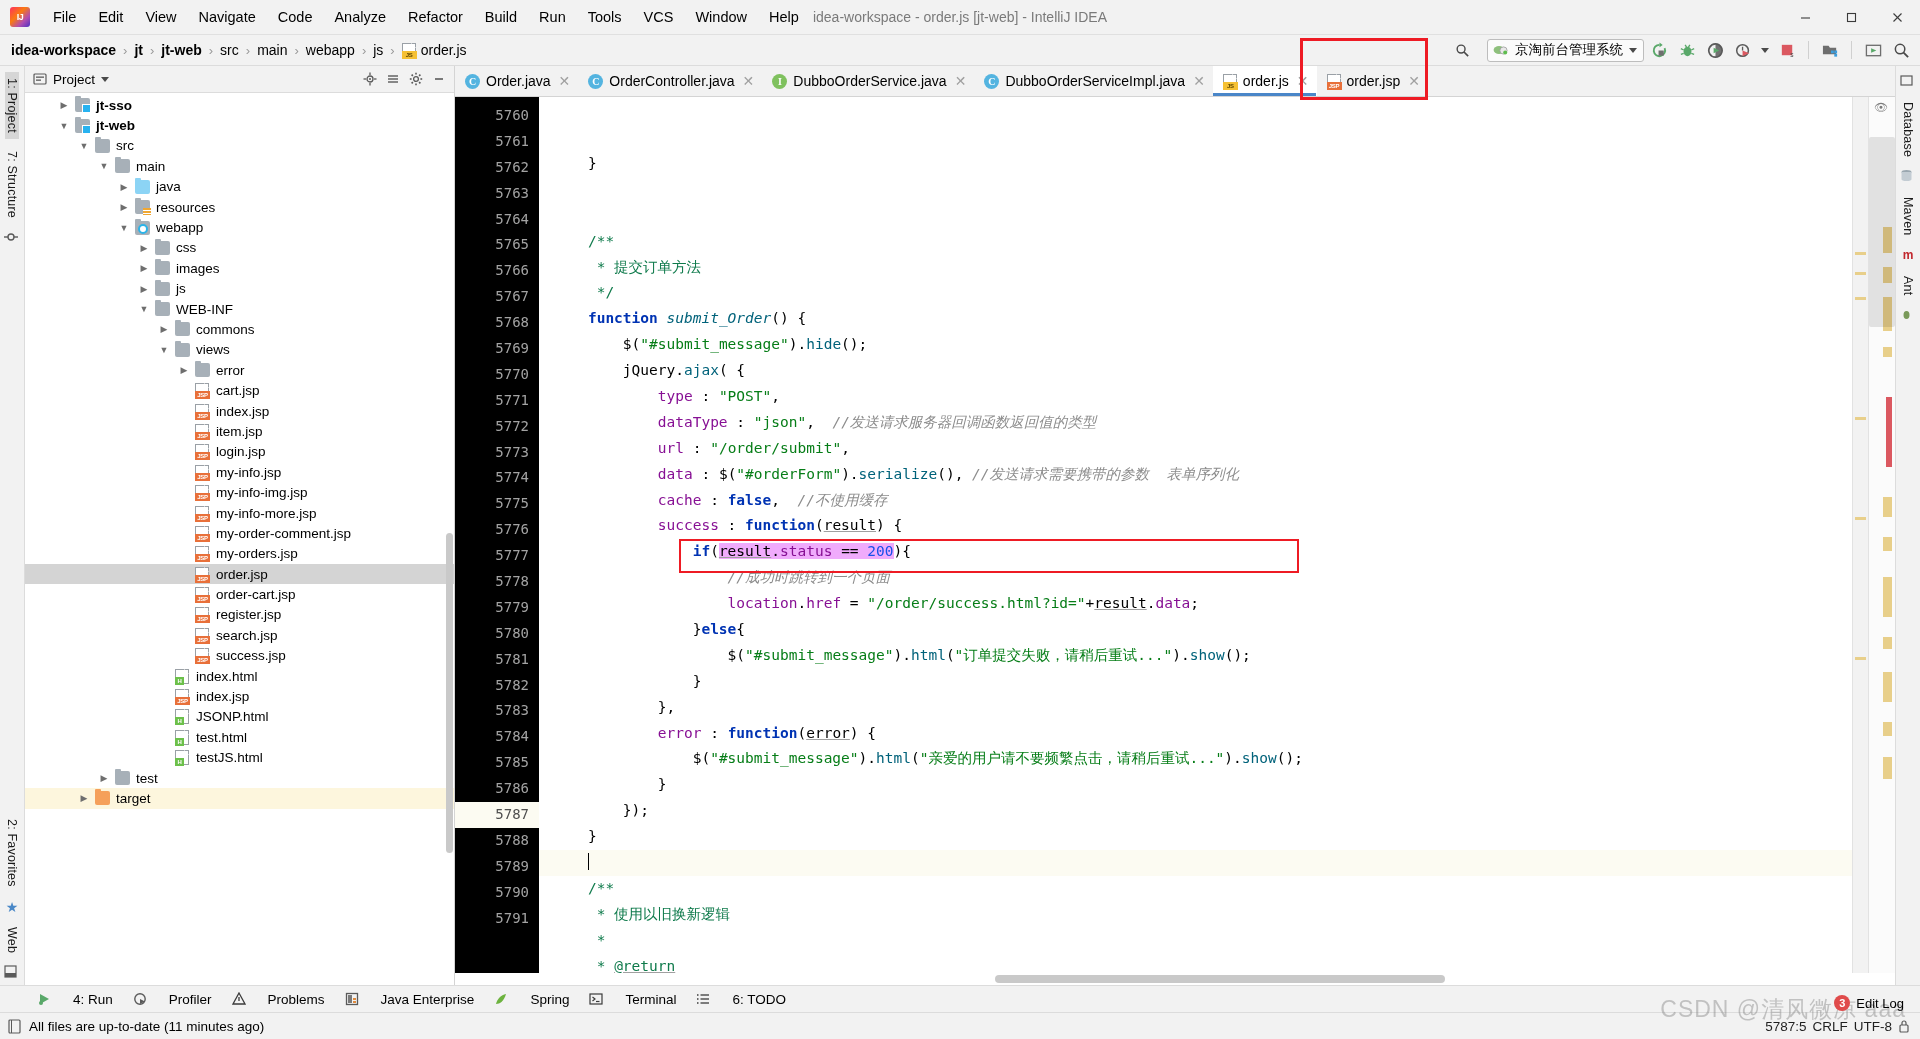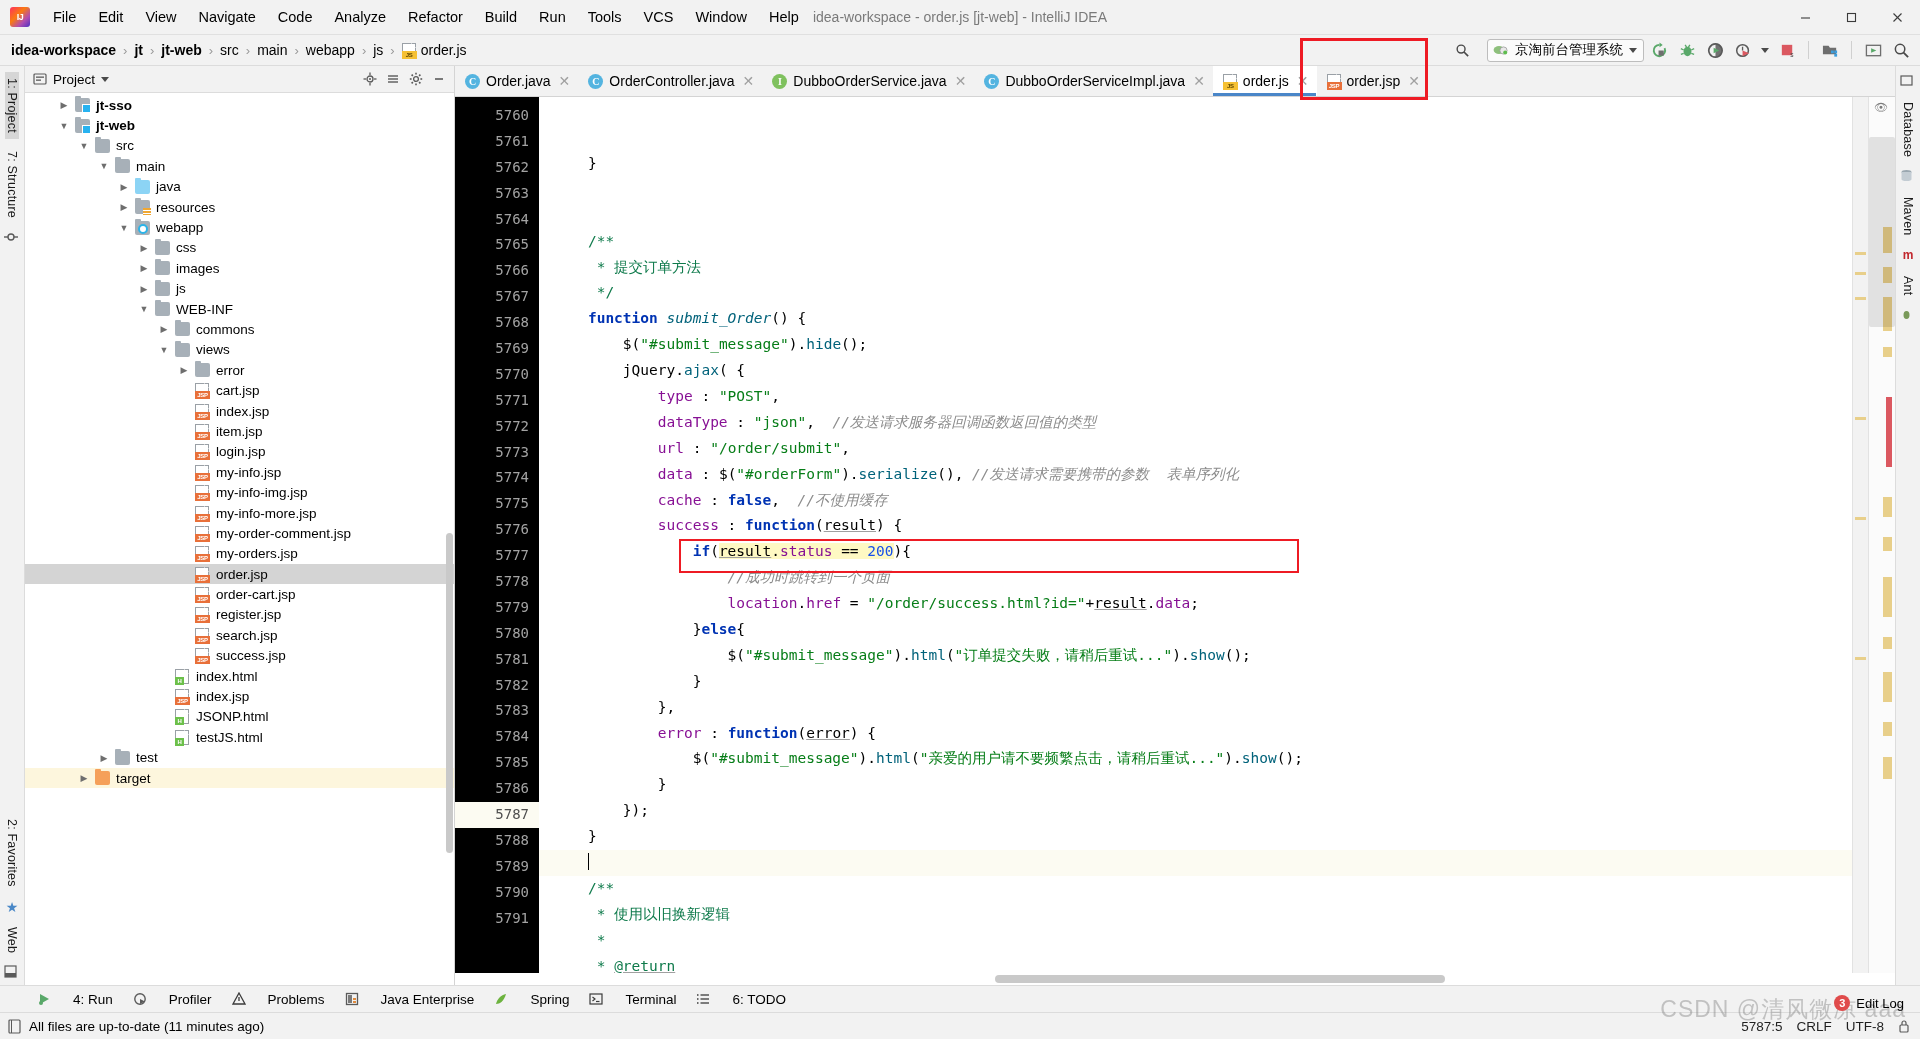--- a/index.html
+++ b/index.html
@@ -201,21 +201,21 @@
   .kw { color:#0033b3; font-weight:bold; }
   .fn { color:#00627a; font-style:italic; }
   .fnname { color:#00627a; }
   .str { color:#067d17; }
   .com { color:#8c8c8c; font-style:italic; }
   .jdoc { color:#0e7a4b; }
   .num { color:#1750eb; }
   .prop { color:#871094; }
   .id { color:#000; }
   .und { text-decoration: underline; text-decoration-color:#a0a0a0; }
-  .hl { background:#fef9c3; }
+  .hl { background:#f0abfc; }
   .caretbar {
     display:inline-block; width:1px; height:17px; background:#000; vertical-align:-3px;
   }
 
   
   .code-redbox {
     position:absolute; border:2.5px solid #ee1b24; z-index:30; pointer-events:none;
   }
 
   
@@ -247,21 +247,21 @@
     display:flex; align-items:center; gap:22px; padding: 2px 9px; font-size:13.5px; border-radius:3px;
     white-space:nowrap;
   }
 
   
   .statusbar {
     height: 27px; display:flex; align-items:center; background:#f2f2f2;
     border-top:1px solid #dcdcdc; flex:none; padding: 0 10px 0 8px; font-size:13.5px;
   }
   .status-left { display:flex; align-items:center; gap:7px; }
-  .status-right { margin-left:auto; display:flex; align-items:center; gap:14px; color:#1f1f1f; }
+  .status-right { margin-left:auto; display:flex; align-items:center; gap:6px; color:#1f1f1f; }
   .evt-badge {
     width:16px;height:16px;border-radius:50%;background:#e04b4b;color:#fff;
     font-size:11px;display:flex;align-items:center;justify-content:center;font-weight:bold;
   }
   .watermark {
     position:absolute; right: 14px; bottom: 14px;
     font-size: 23px; color: rgba(120,120,120,0.40);
     letter-spacing: 1px; pointer-events:none; white-space:nowrap;
     font-family:"Liberation Sans", sans-serif;
   }
@@ -752,20 +752,29 @@
             <span class="tname">index.jsp</span>
           </div>
           <div class="trow" style="padding-left: 132px;">
             <span class="arrow"></span>
             <span style="display: inline-flex; align-items: center; margin-left: 4px; width: 17px;">
               <span class="ic-file">
                 <span class="badge h">H</span>
               </span>
             </span>
             <span class="tname">JSONP.html</span>
+          </div>
+          <div class="trow" style="padding-left: 132px;">
+            <span class="arrow"></span>
+            <span style="display: inline-flex; align-items: center; margin-left: 4px; width: 17px;">
+              <span class="ic-file">
+                <span class="badge h">H</span>
+              </span>
+            </span>
+            <span class="tname">test.html</span>
           </div>
           <div class="trow" style="padding-left: 132px;">
             <span class="arrow"></span>
             <span style="display: inline-flex; align-items: center; margin-left: 4px; width: 17px;">
               <span class="ic-file">
                 <span class="badge h">H</span>
               </span>
             </span>
             <span class="tname">testJS.html</span>
           </div>

